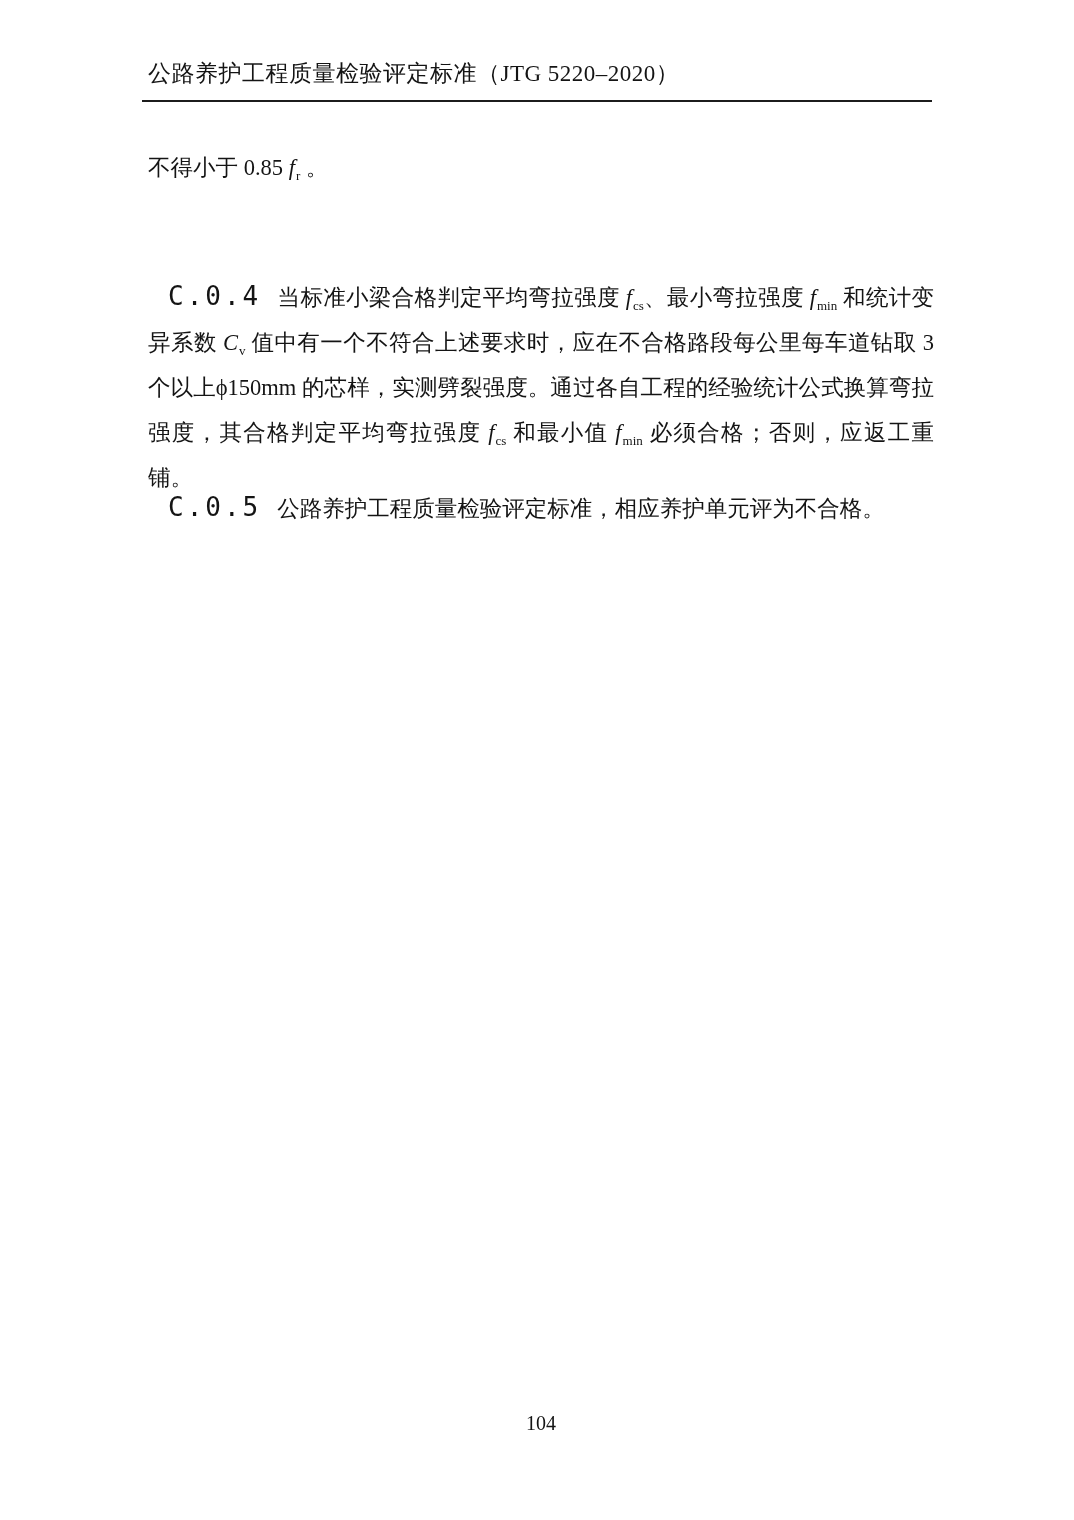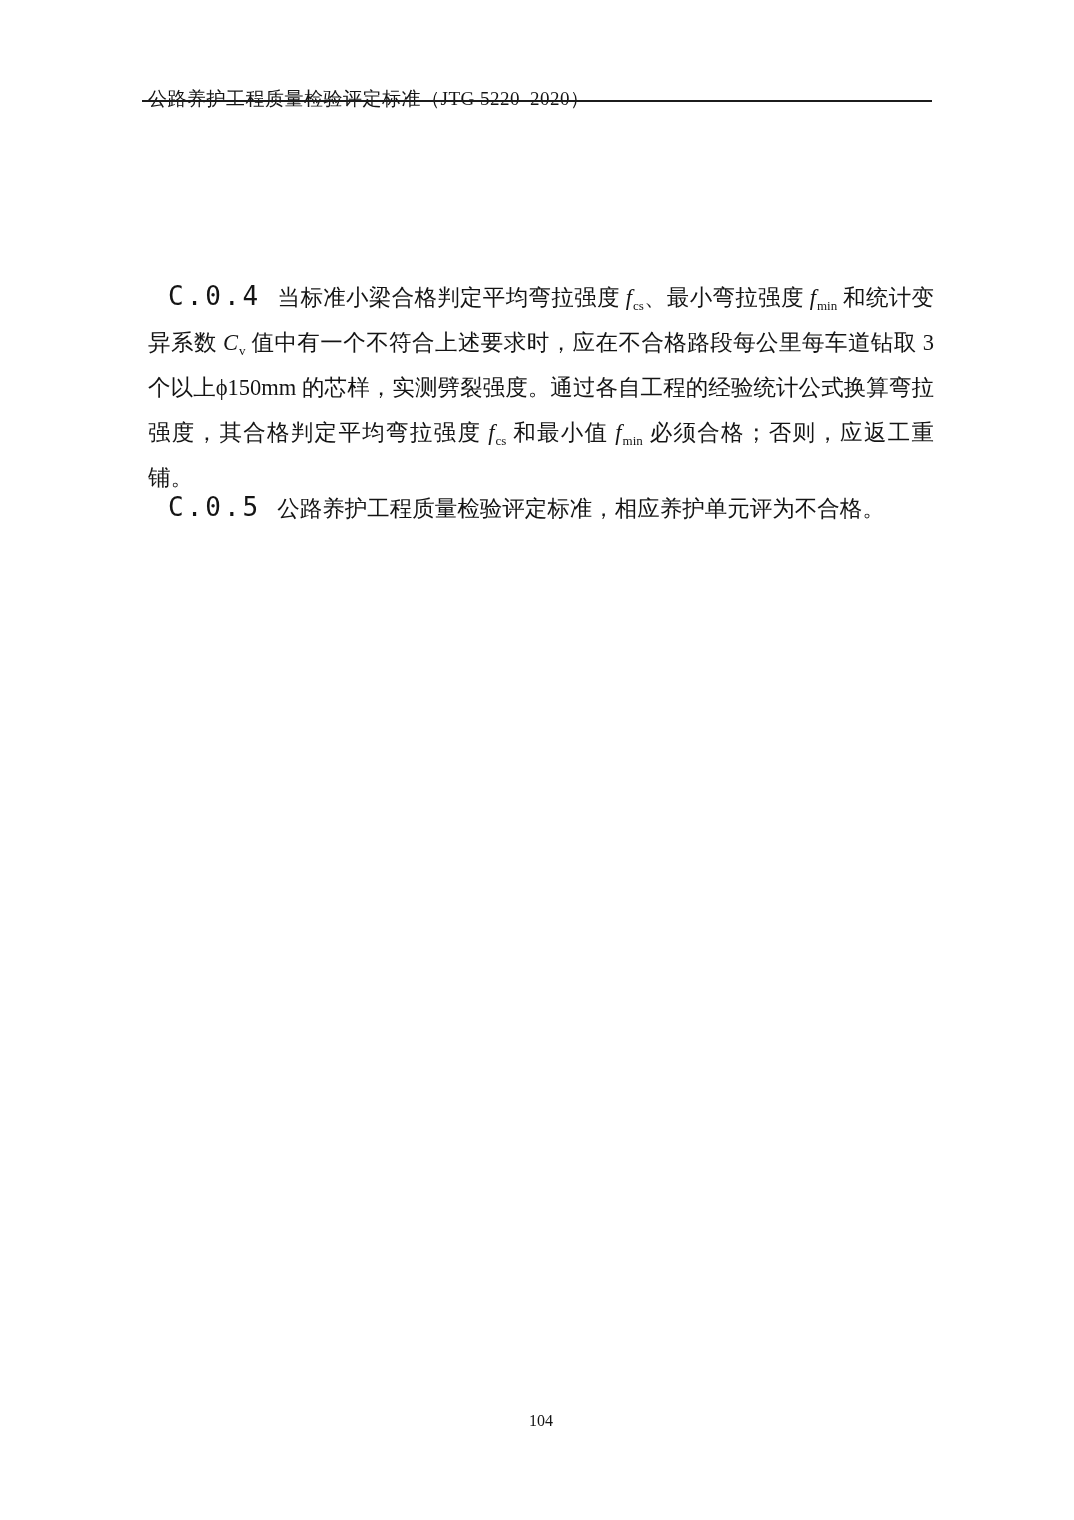--- a/index.html
+++ b/index.html
@@ -11,22 +11,22 @@
     font-family: "Liberation Serif", "DejaVu Serif", serif;
     position: relative;
     overflow: hidden;
   }
   .page {
     position: absolute; inset: 0;
     background: #ffffff;
   }
   .running-header {
     position: absolute;
-    left: 148px; top: 86px; width: 790px;
-    font-size: 19px;
+    left: 148px; top: 58px; width: 790px;
+    font-size: 23px;
     letter-spacing: 0.5px;
     white-space: nowrap;
   }
   .header-rule {
     position: absolute;
     left: 142px; top: 100px; width: 790px;
     border-top: 2px solid #1c1c1c;
     height: 0;
   }
   .para {
@@ -56,32 +56,33 @@
     font-size: 13px;
     line-height: 0;
     vertical-align: -5px;
     font-style: normal;
     letter-spacing: 0;
   }
   .page-number {
     position: absolute;
     left: 148px; top: 1412px; width: 786px;
     text-align: center;
-    font-size: 16px;
+    font-size: 20px;
   }
 </style>
 </head>
 <body>
 
 <div class="page">
 
   <div class="running-header">公路养护工程质量检验评定标准（JTG 5220–2020）</div>
 
   <div class="header-rule"></div>
 
+  <p class="para" id="p-intro"><span>不得小于 0.85 </span><span class="s-i">f</span><sub>r</sub><span> 。</span></p>
 
 
   <p class="para" id="p-c04"><span class="s-label">C.0.4</span><span>当标准小梁合格判定平均弯拉强度 </span><span class="s-i">f</span><sub>cs</sub><span>、最小弯拉强度 </span><span class="s-i">f</span><sub>min</sub><span> 和统计变异系数 </span><span class="s-i">C</span><sub>v</sub><span> 值中有一个不符合上述要求时，应在不合格路段每公里每车道钻取 3 个以上ϕ150mm 的芯样，实测劈裂强度。通过各自工程的经验统计公式换算弯拉强度，其合格判定平均弯拉强度 </span><span class="s-i">f</span><sub>cs</sub><span> 和最小值 </span><span class="s-i">f</span><sub>min</sub><span> 必须合格；否则，应返工重铺。</span></p>
 
   <p class="para" id="p-c05"><span class="s-label">C.0.5</span><span>公路养护工程质量检验评定标准，相应养护单元评为不合格。</span></p>
 
   <div class="page-number">104</div>
 
 </div>
 

